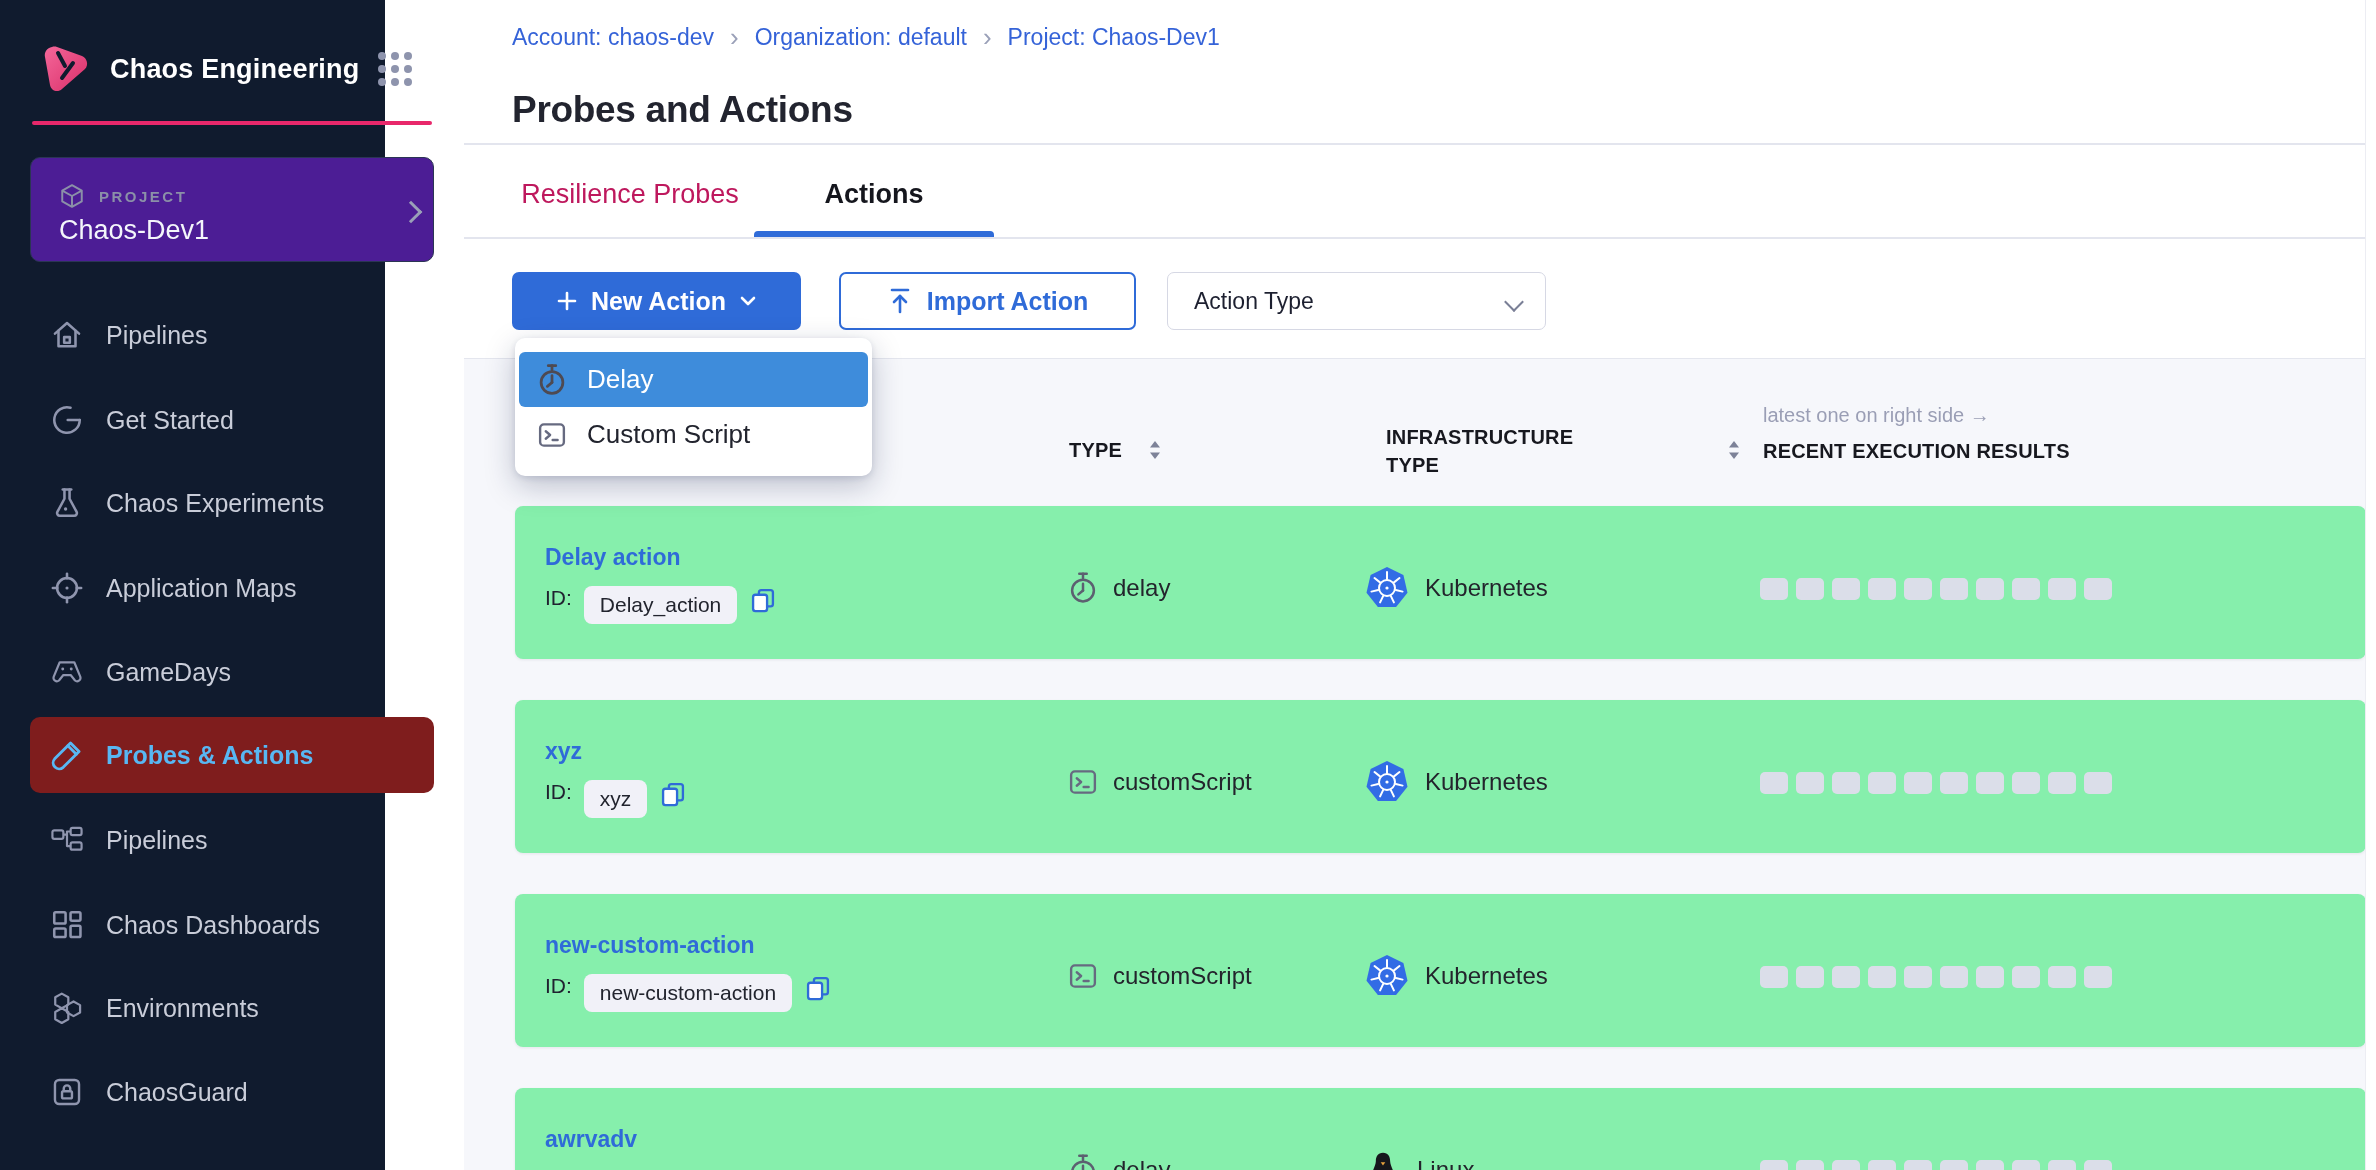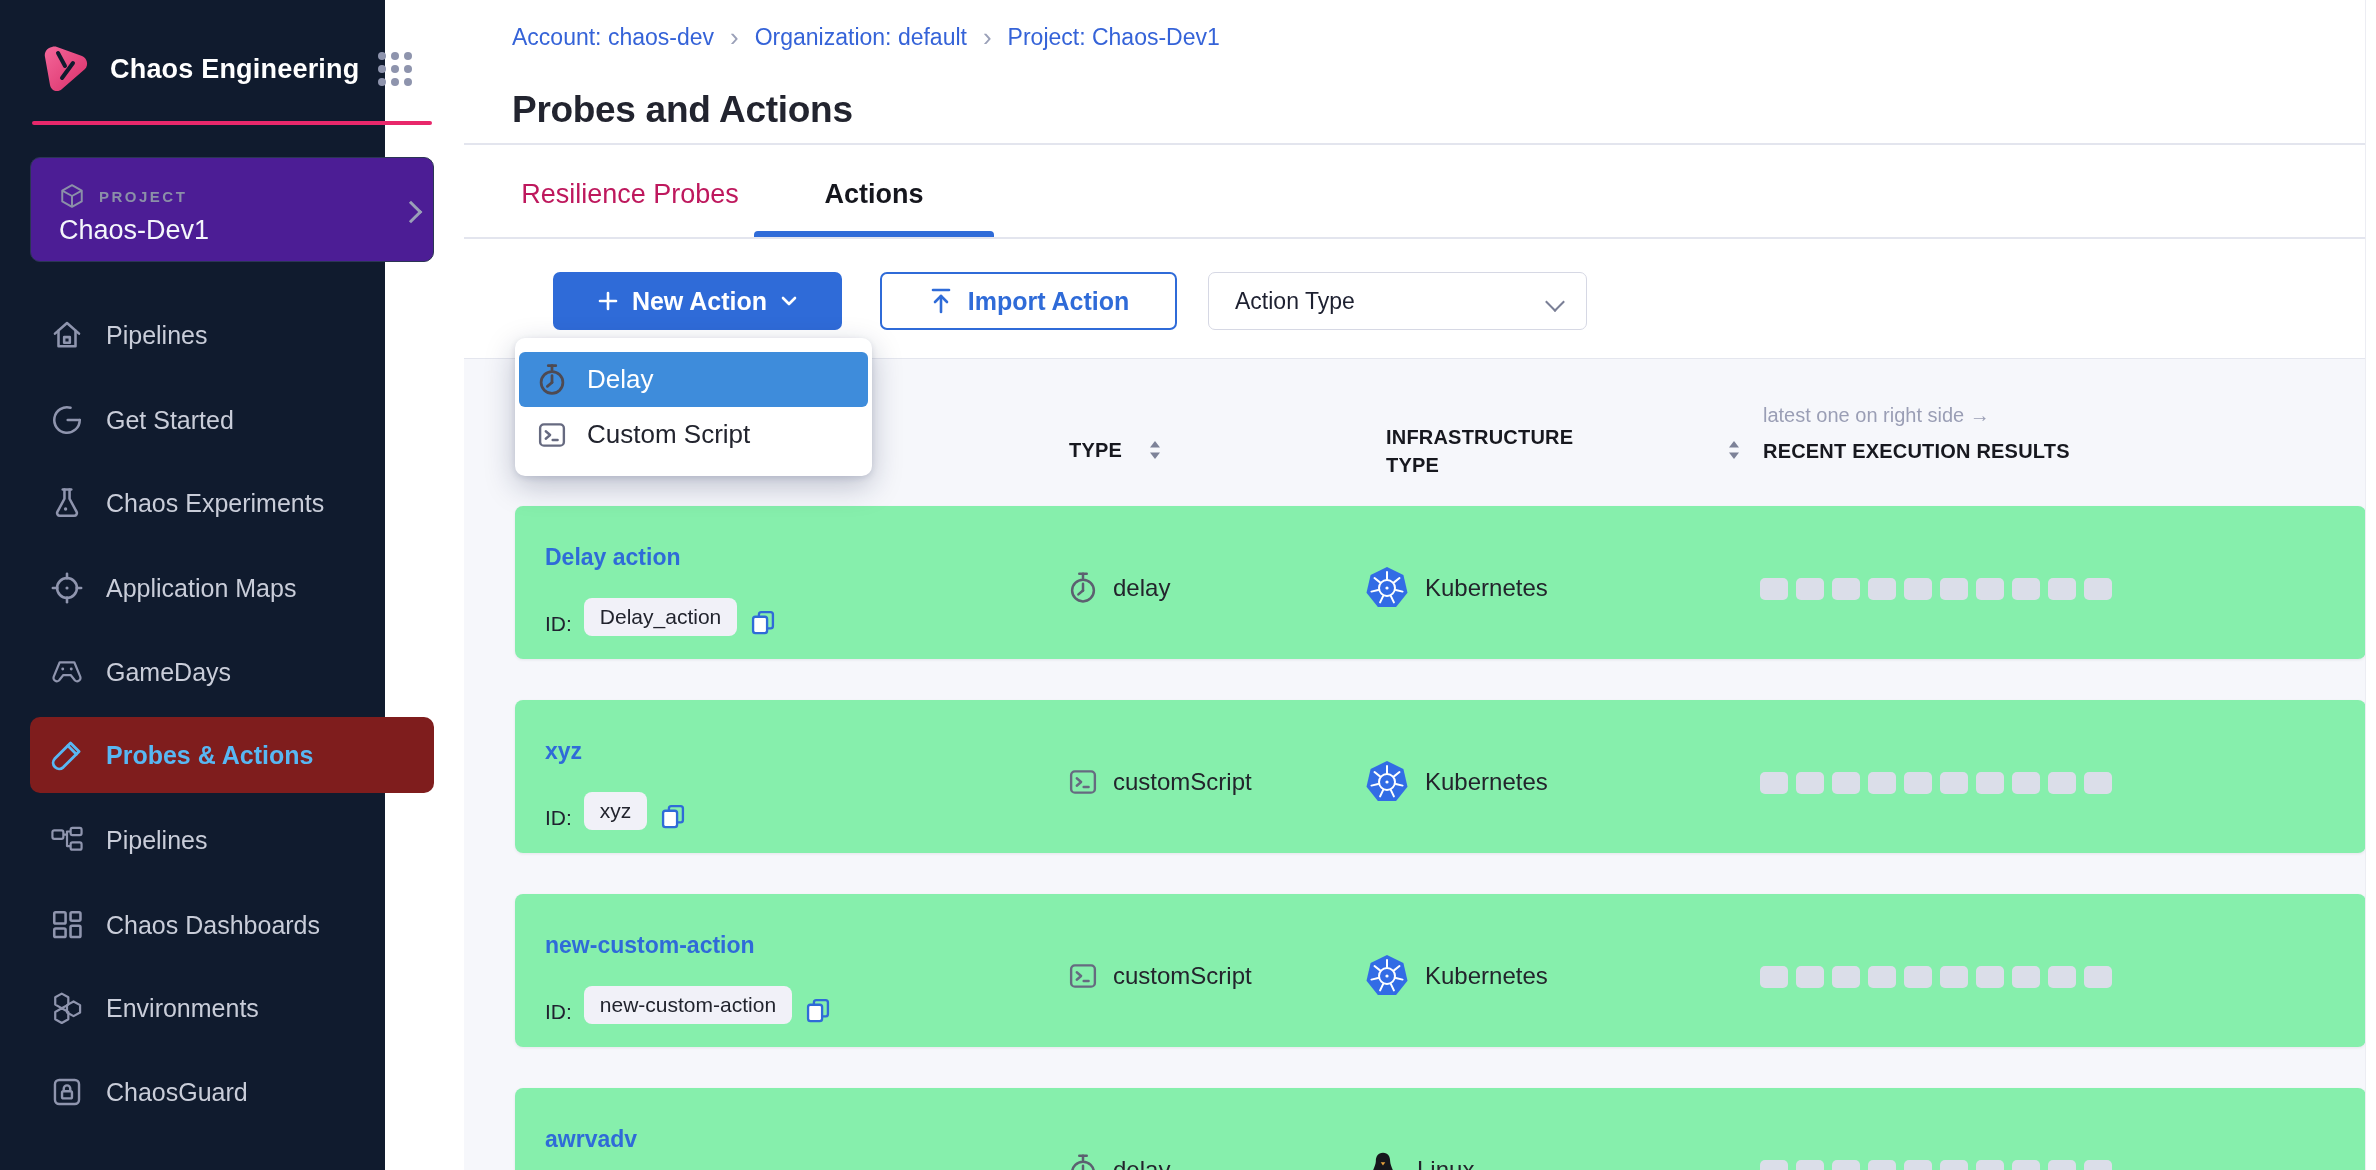--- a/index.html
+++ b/index.html
@@ -38,21 +38,21 @@
   .bc-sep{color:#9aa0b8;margin:0 16px;font-size:26px;line-height:23px;}
   .page-title{position:absolute;left:48px;top:64px;font-size:37px;font-weight:bold;color:#22242f;letter-spacing:-.3px;}
   .divider1{position:absolute;left:0;right:10px;top:143px;height:1.5px;background:#e3e5ee;}
   .tab{position:absolute;top:172px;height:44px;font-size:27px;background:none;border:none;cursor:pointer;text-align:center;font-family:inherit;padding:0;}
   .tab-probes{left:57px;width:218px;color:#be185d;}
   .tab-actions{left:290px;width:240px;color:#15161d;font-weight:bold;}
   .tab-underline{position:absolute;left:290px;top:231px;width:240px;height:6px;background:#2f6bd8;border-radius:4px 4px 0 0;}
   .divider2{position:absolute;left:0;right:10px;top:237px;height:1.5px;background:#e3e5ee;}
 
   
-  .btn{position:absolute;top:272px;height:58px;box-sizing:border-box;display:flex;align-items:center;justify-content:center;border-radius:7px;cursor:pointer;font-family:inherit;margin-left:41px;}
+  .btn{position:absolute;top:272px;height:58px;box-sizing:border-box;display:flex;align-items:center;justify-content:center;border-radius:7px;cursor:pointer;font-family:inherit;}
   .btn-new{left:48px;width:289px;background:#2f6bd8;border:none;color:#fff;gap:12px;}
   .btn-new .t{font-size:25px;font-weight:bold;color:#fff;}
   .btn-import{left:375px;width:297px;background:#fff;border:2.5px solid #2f6bd8;color:#2f6bd8;gap:14px;}
   .btn-import .t{font-size:25px;font-weight:bold;color:#2f6bd8;}
   .select{left:703px;width:379px;background:#fff;border:1.5px solid #d6d8e4;justify-content:flex-start;padding-left:26px;}
   .select .t{font-size:23px;color:#1d2030;}
   .select .chev{position:absolute;right:24px;top:22px;width:12px;height:12px;border-right:2.5px solid #7a7f96;border-bottom:2.5px solid #7a7f96;transform:rotate(45deg);}
 
   
   .band{position:absolute;left:0;right:10px;top:358px;bottom:0;background:#f6f7fb;border-top:1px solid #e4e6ee;}
@@ -62,21 +62,21 @@
   .th-hint{position:absolute;left:1299px;top:404px;font-size:20px;color:#9a9eb5;}
   .th-recent{left:1299px;top:437px;}
   .sort{position:absolute;cursor:pointer;}
   .sort-1{left:683px;top:438px;}
   .sort-2{left:1262px;top:438px;}
 
   
   .card{position:absolute;left:51px;width:1851px;height:153px;background:#86efac;border-radius:8px;box-shadow:0 1px 3px rgba(25,30,56,.08);}
   .card-0{top:506px;} .card-1{top:700px;} .card-2{top:894px;} .card-3{top:1088px;}
   .row-name{position:absolute;left:30px;top:38px;font-size:23px;font-weight:bold;color:#2f6bd8;cursor:pointer;}
-  .id-line{position:absolute;left:30px;top:92px;display:flex;align-items:flex-end;gap:12px;}
+  .id-line{position:absolute;left:30px;top:80px;display:flex;align-items:flex-start;gap:12px;}
   .id-label{font-size:21px;color:#202230;}
   .id-pill{background:#f1f1f8;border-radius:8px;padding:7px 16px;font-size:21px;color:#22242e;}
   .copy{cursor:pointer;}
   .cell-type{position:absolute;left:553px;top:62px;height:40px;display:flex;align-items:center;gap:15px;}
   .cell-type .t{font-size:24px;color:#23242c;}
   .cell-infra{position:absolute;left:850px;top:60px;height:44px;display:flex;align-items:center;gap:16px;}
   .cell-infra .t{font-size:24px;color:#23242c;}
   .cell-results{position:absolute;left:1245px;top:72px;display:flex;gap:8px;}
   .ph{width:28px;height:22px;border-radius:5px;background:#dbdee9;}
 

